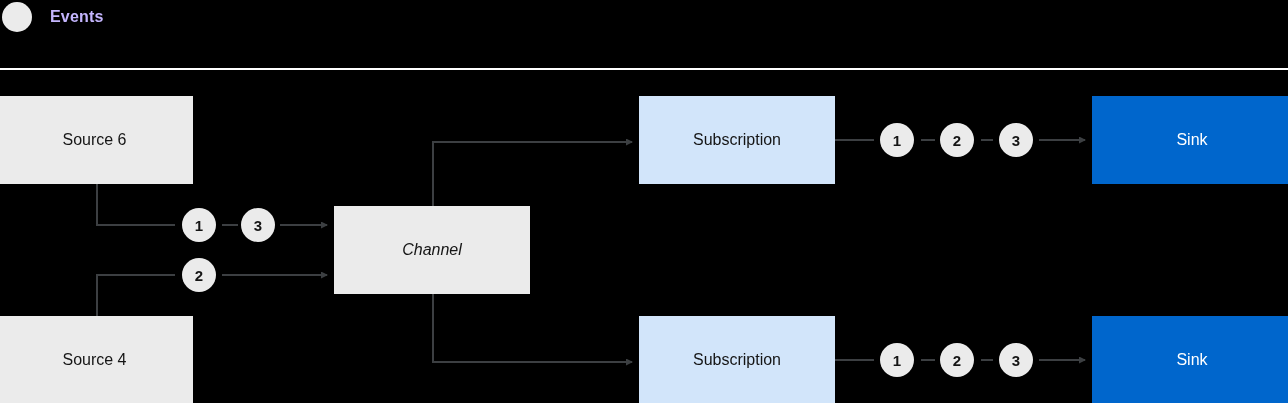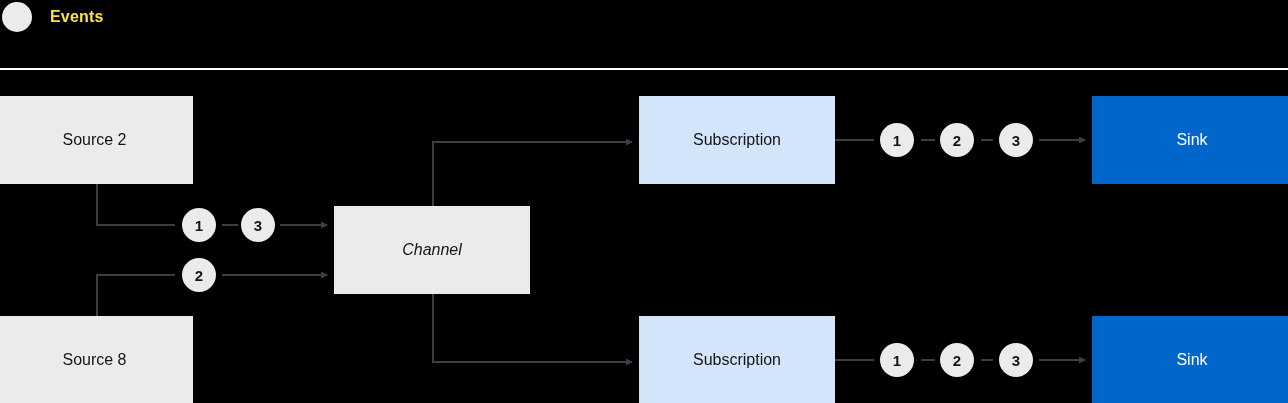--- a/index.html
+++ b/index.html
@@ -26,21 +26,21 @@
   }
   .legend-dot {
     width: 30px;
     height: 30px;
     border-radius: 50%;
     background: #ebebeb;
     margin-left: 2px;
   }
   .legend-label {
     margin-left: 18px;
-    color: #fde047;
+    color: #c4b5fd;
     font-size: 16px;
     font-weight: bold;
     letter-spacing: 0.2px;
   }
 
   
   .divider {
     position: absolute;
     left: 0;
     top: 68px;
@@ -140,24 +140,24 @@
     <path d="M1039,140 L1085,140" marker-end="url(#arrow)"></path>
 
     <path d="M835,360 L874,360"></path>
     <path d="M921,360 L935,360"></path>
     <path d="M981,360 L993,360"></path>
     <path d="M1039,360 L1085,360" marker-end="url(#arrow)"></path>
   </g>
 </svg>
 
 <div class="box box-grey" id="src1">
-  <span>Source 2</span>
+  <span>Source 6</span>
 </div>
 <div class="box box-grey" id="src2">
-  <span>Source 8</span>
+  <span>Source 4</span>
 </div>
 <div class="box box-grey" id="chan">
   <span>Channel</span>
 </div>
 <div class="box box-lightblue" id="sub1">
   <span>Subscription</span>
 </div>
 <div class="box box-lightblue" id="sub2">
   <span>Subscription</span>
 </div>

